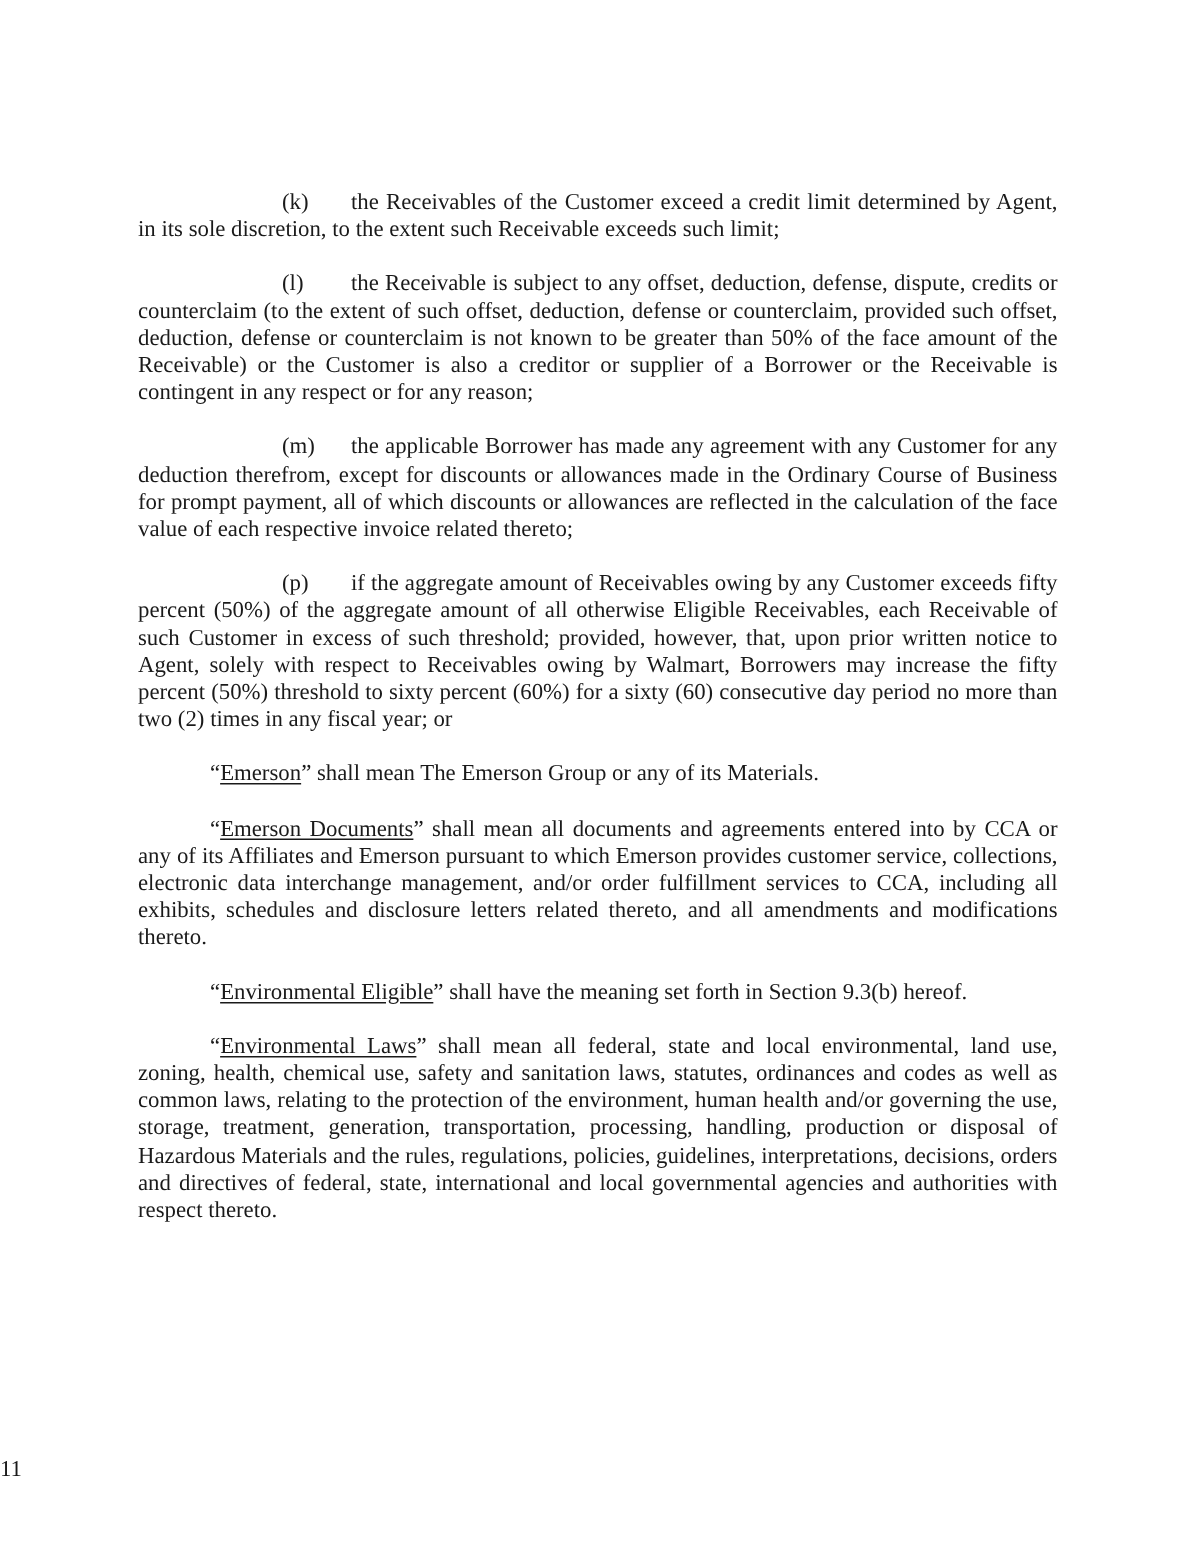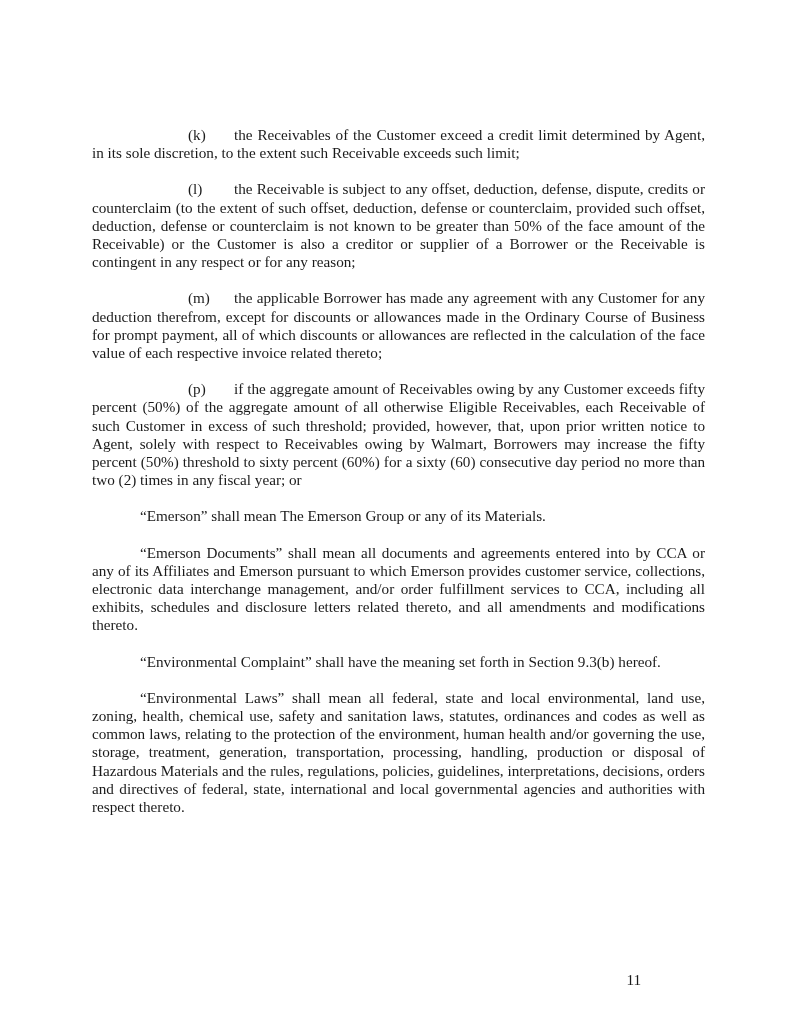--- a/index.html
+++ b/index.html
@@ -31,28 +31,29 @@
     }
     .clause .marker {
       display: inline-block;
       margin-left: 96px;
       width: 46px;
     }
     .defn {
       text-indent: 48px;
     }
     .term {
+      text-decoration: underline;
       text-underline-offset: 2px;
     }
     .page-number {
       position: absolute;
       left: 0;
       width: 641px;
       top: 971px;
-      text-align: right;
+      text-align: left;
       font-size: 15.2px;
       font-family: "Liberation Serif", "DejaVu Serif", serif;
     }
   </style>
 </head>
 <body>
 
 <div class="page">
 
   <p class="para clause"><span class="marker">(k)</span><span>the Receivables of the Customer exceed a credit limit determined by Agent, in its sole discretion, to the extent such Receivable exceeds such limit;</span></p>
@@ -63,19 +64,19 @@
 
 
 
   <p class="para clause"><span class="marker">(p)</span><span>if the aggregate amount of Receivables owing by any Customer exceeds fifty percent (50%) of the aggregate amount of all otherwise Eligible Receivables, each Receivable of such Customer in excess of such threshold; provided, however, that, upon prior written notice to Agent, solely with respect to Receivables owing by Walmart, Borrowers may increase the fifty percent (50%) threshold to sixty percent (60%) for a sixty (60) consecutive day period no more than two (2) times in any fiscal year; or</span></p>
 
 
   <p class="para defn"><span>“</span><span class="term">Emerson</span><span>”</span><span> shall mean The Emerson Group or any of its Materials.</span></p>
 
   <p class="para defn"><span>“</span><span class="term">Emerson Documents</span><span>”</span><span> shall mean all documents and agreements entered into by CCA or any of its Affiliates and Emerson pursuant to which Emerson provides customer service, collections, electronic data interchange management, and/or order fulfillment services to CCA, including all exhibits, schedules and disclosure letters related thereto, and all amendments and modifications thereto.</span></p>
 
-  <p class="para defn"><span>“</span><span class="term">Environmental Complaint</span><span>”</span><span> shall have the meaning set forth in Section 9.3(b) hereof.</span></p>
+  <p class="para defn"><span>“</span><span class="term">Environmental Eligible</span><span>”</span><span> shall have the meaning set forth in Section 9.3(b) hereof.</span></p>
 
   <p class="para defn"><span>“</span><span class="term">Environmental Laws</span><span>”</span><span> shall mean all federal, state and local environmental, land use, zoning, health, chemical use, safety and sanitation laws, statutes, ordinances and codes as well as common laws, relating to the protection of the environment, human health and/or governing the use, storage, treatment, generation, transportation, processing, handling, production or disposal of Hazardous Materials and the rules, regulations, policies, guidelines, interpretations, decisions, orders and directives of federal, state, international and local governmental agencies and authorities with respect thereto.</span></p>
 
 </div>
 
 <div class="page-number">11</div>
 
 </body></html>

